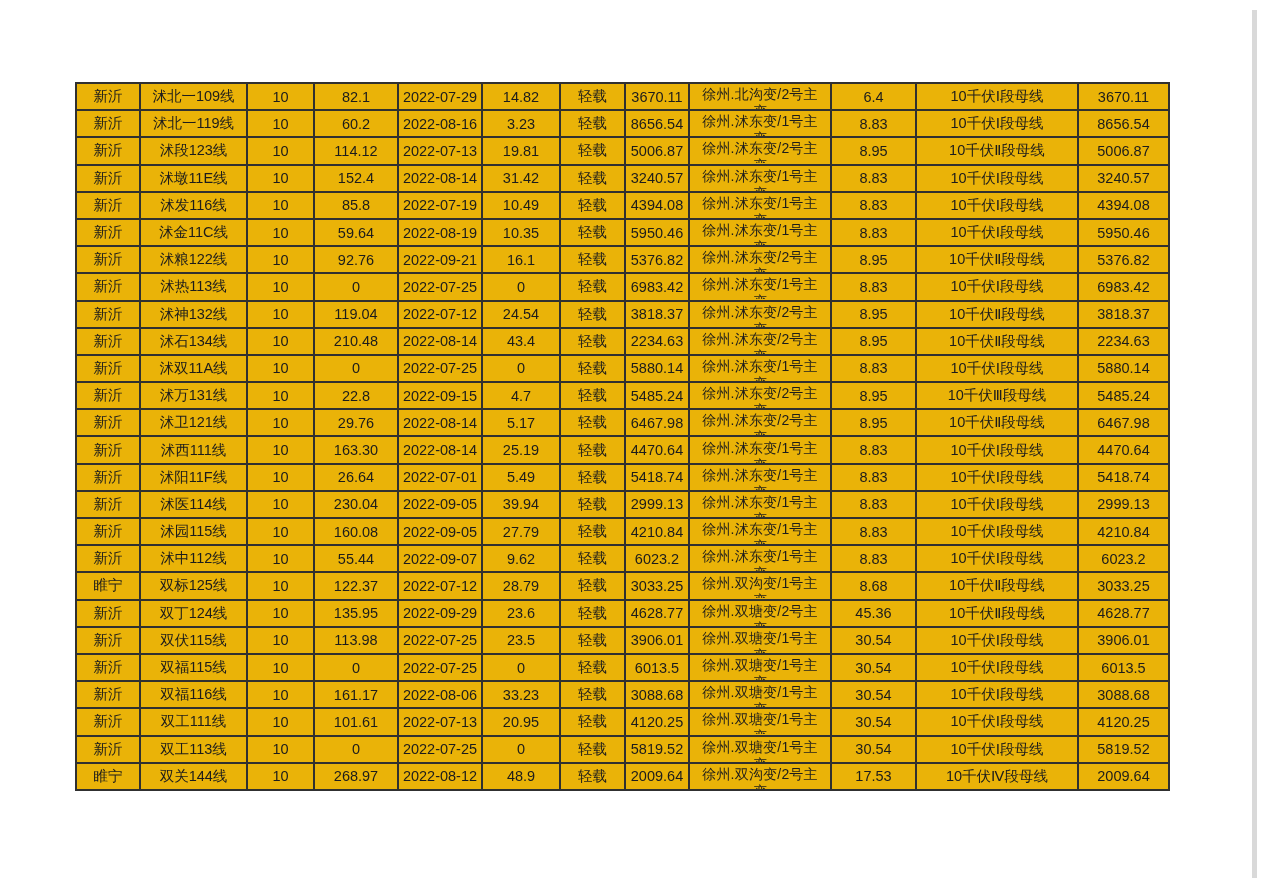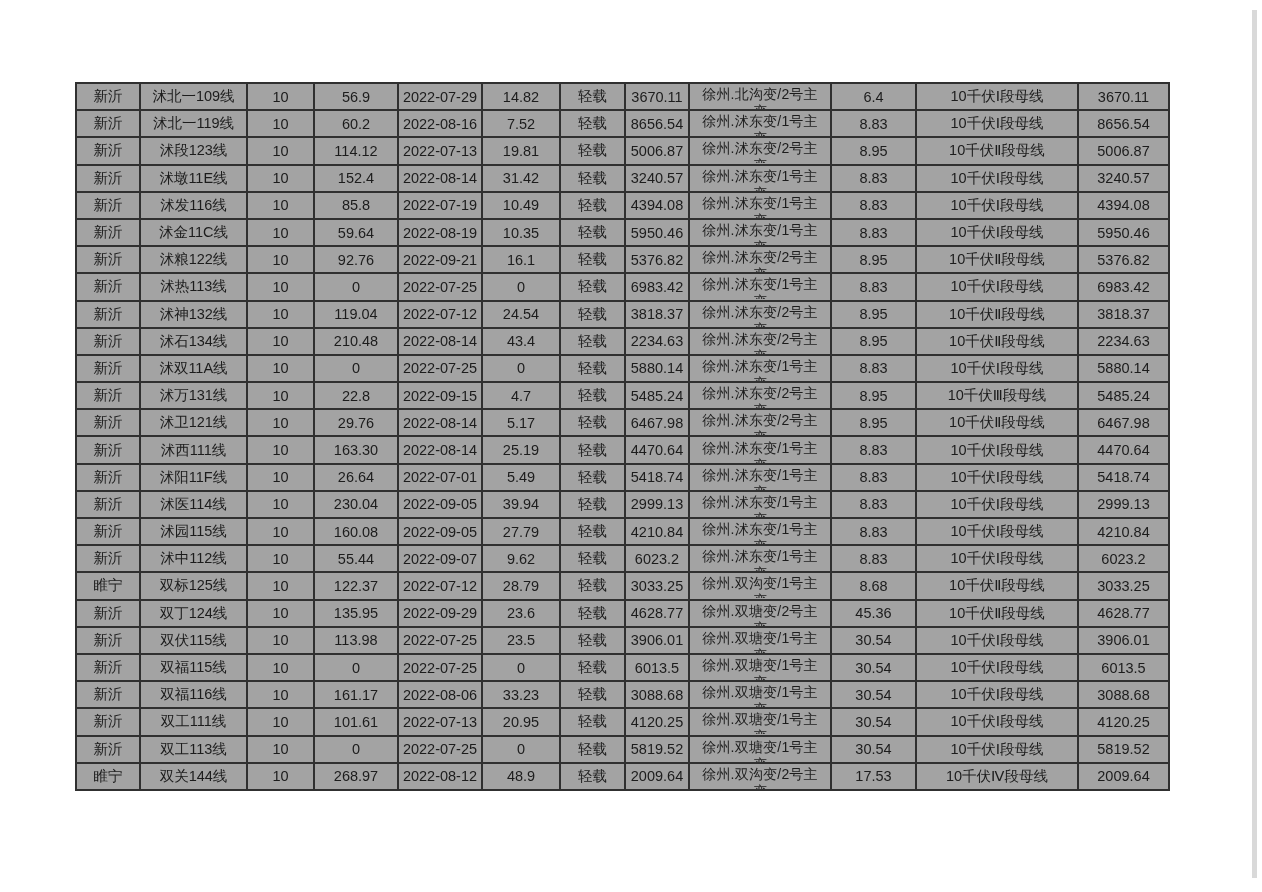--- a/index.html
+++ b/index.html
@@ -13,21 +13,21 @@
     font-family:"Liberation Sans","DejaVu Sans",sans-serif;
     overflow:hidden;
   }
   .page-edge-right{
     position:absolute;left:1252px;top:10px;width:5px;height:868px;
     background:var(--page-edge);
   }
   table.load-table{
     position:absolute;left:75px;top:82px;
     border-collapse:collapse;table-layout:fixed;
-    background:#a3a3a3;
+    background:#eab308;
   }
   table.load-table td{
     border:2px solid var(--border-color);
     text-align:center;vertical-align:middle;
     font-size:14.5px;color:var(--text-color);
     padding:0;height:25.2px;
     overflow:hidden;white-space:nowrap;
   }
   td.c-num{font-size:14px;}
   td.c-transformer{padding:0 2px;}
@@ -59,21 +59,21 @@
     <col style="width:142px">
     <col style="width:85px">
     <col style="width:162px">
     <col style="width:91px">
   </colgroup>
   <tbody>
   <tr>
     <td>新沂</td>
     <td>沭北一109线</td>
     <td class="c-num">10</td>
-    <td class="c-num">56.9</td>
+    <td class="c-num">82.1</td>
     <td class="c-num">2022-07-29</td>
     <td class="c-num">14.82</td>
     <td>轻载</td>
     <td class="c-num">3670.11</td>
     <td class="c-transformer">
       <div class="sub-cell">
         <div class="sub-line1">徐州.北沟变/2号主</div>
         <div class="sub-line2">变</div>
       </div>
     </td>
@@ -81,21 +81,21 @@
     <td>10千伏Ⅰ段母线</td>
     <td class="c-num">3670.11</td>
   </tr>
 
   <tr>
     <td>新沂</td>
     <td>沭北一119线</td>
     <td class="c-num">10</td>
     <td class="c-num">60.2</td>
     <td class="c-num">2022-08-16</td>
-    <td class="c-num">7.52</td>
+    <td class="c-num">3.23</td>
     <td>轻载</td>
     <td class="c-num">8656.54</td>
     <td class="c-transformer">
       <div class="sub-cell">
         <div class="sub-line1">徐州.沭东变/1号主</div>
         <div class="sub-line2">变</div>
       </div>
     </td>
     <td class="c-num">8.83</td>
     <td>10千伏Ⅰ段母线</td>

